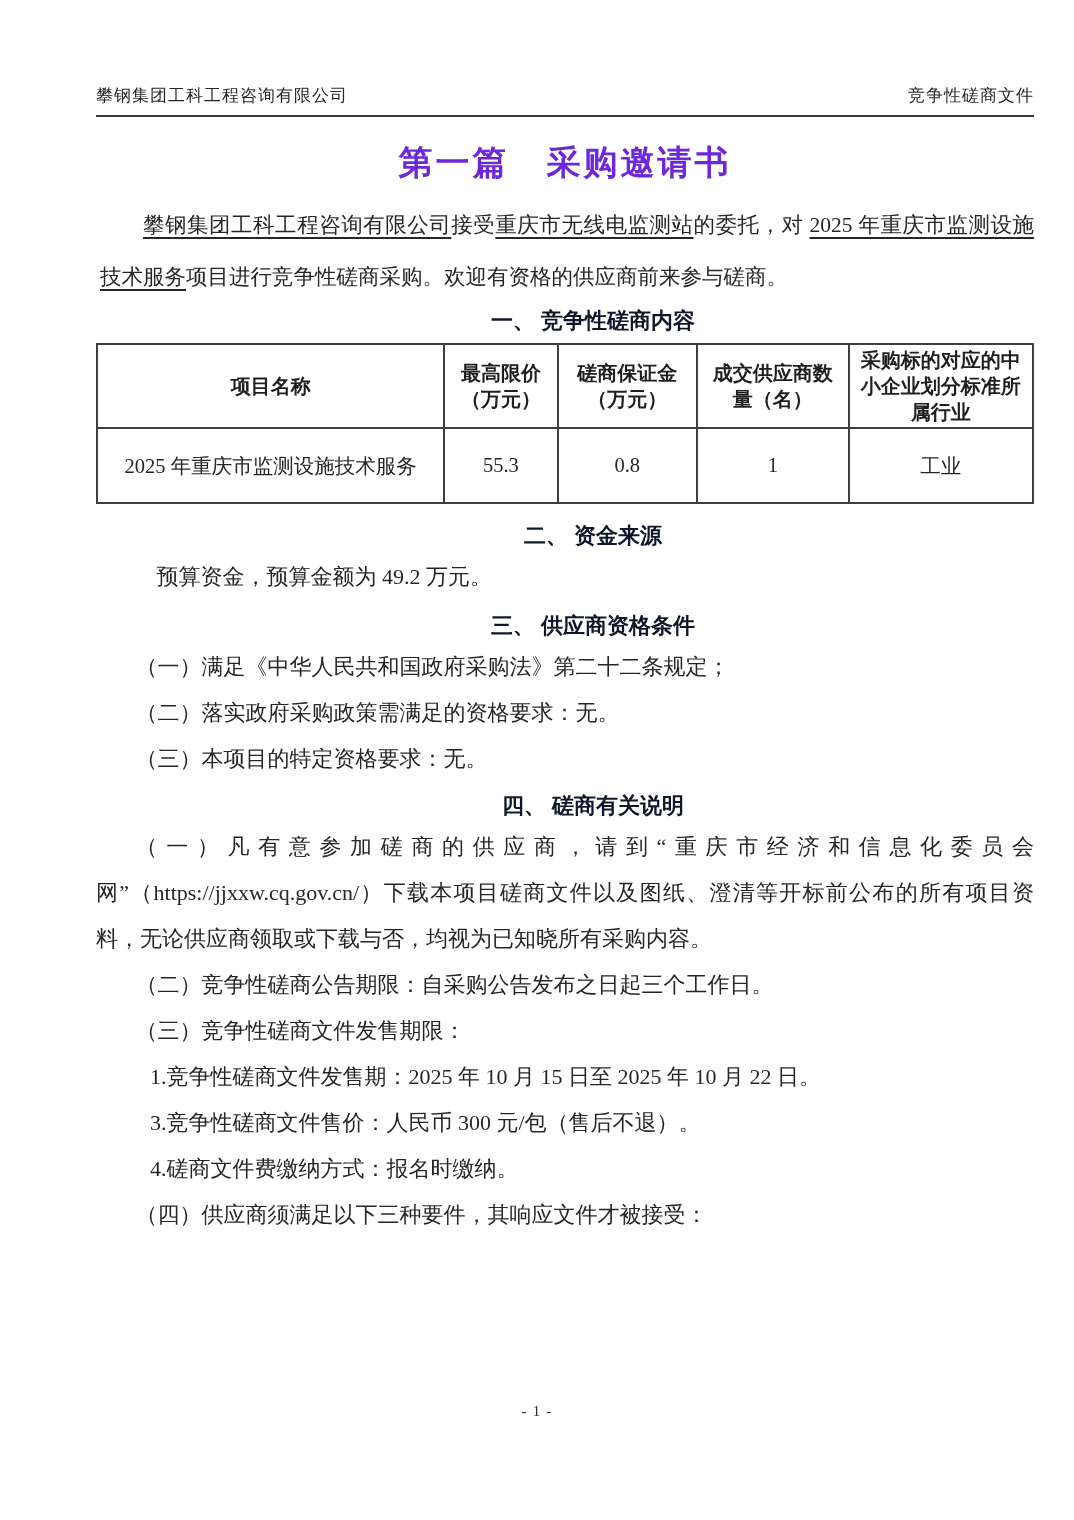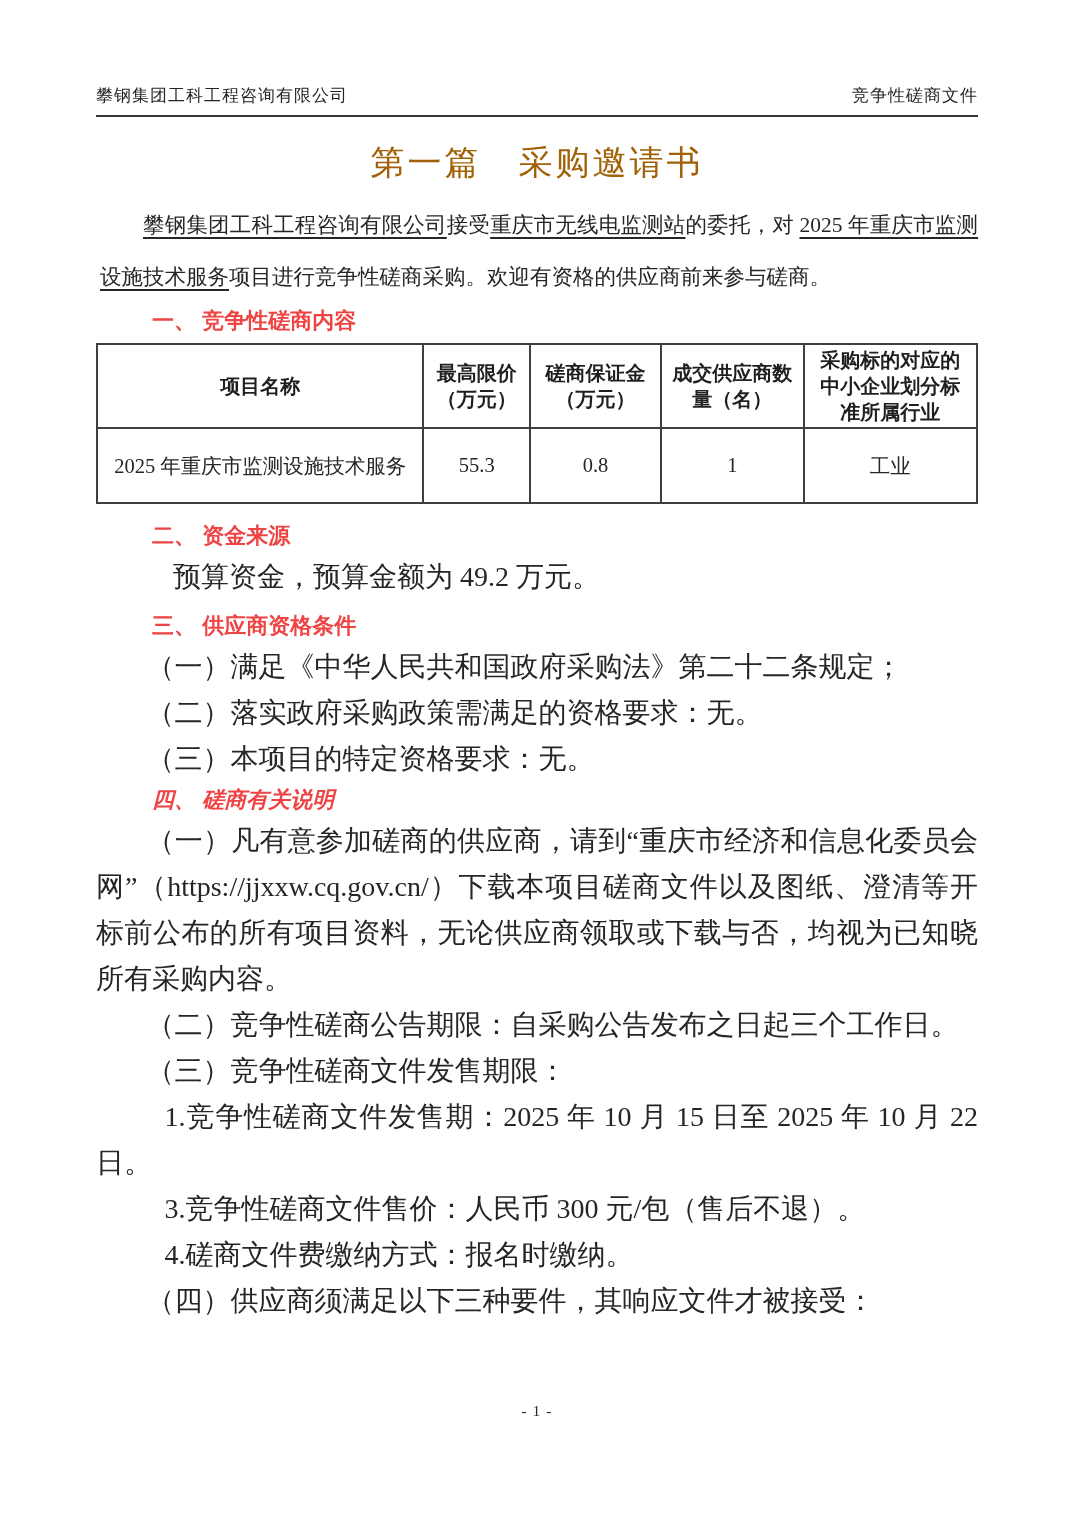--- a/index.html
+++ b/index.html
@@ -1,46 +1,46 @@
 <!DOCTYPE html>
 <html><head>
 <meta charset="utf-8">
 <style>
   html,body{margin:0;padding:0;background:#ffffff;}
   .page{
     width:1074px;height:1520px;box-sizing:border-box;
-    padding:86px 96px 0 96px;position:relative;background:#ffffff;
+    padding:86px 40px 0 96px;position:relative;background:#ffffff;
     color:#262626;font-family:"Liberation Serif","DejaVu Serif",serif;
     overflow:hidden;
   }
   .hdr{
     display:flex;justify-content:space-between;align-items:flex-end;
     font-size:17px;line-height:20px;letter-spacing:1px;
     padding-bottom:9px;border-bottom:2px solid #383838;
   }
   .doc-title{
     margin-top:22px;text-align:center;font-size:34px;line-height:48px;
-    letter-spacing:3px;font-weight:400;color:#a16207;
+    letter-spacing:3px;font-weight:700;color:#6d28d9;
   }
   .p-intro{
     margin:12px 0 0 4px;font-size:21.5px;line-height:52px;
     text-align:justify;text-justify:inter-character;text-indent:2em;
   }
   .u{text-decoration:underline;text-underline-offset:5px;text-decoration-thickness:1.5px;}
   .sec-h{
     margin:0;font-size:22px;font-weight:700;line-height:36px;
     font-family:"Liberation Sans","DejaVu Sans",sans-serif;
-    text-indent:2.55em;color:#ef4444;
+    text-indent:2.55em;color:#0f172a;text-align:center;
   }
   .mt-a{margin-top:4px;}   
   .mt-b{margin-top:14px;}  
   .mt-c{margin-top:8px;}   
-  .mt-d{font-style:italic;}   
+  .mt-d{margin-top:6px;}   
   .p{
-    margin:0;font-size:28px;line-height:46px;
+    margin:0;font-size:22px;line-height:46px;
     text-align:justify;text-justify:inter-character;
   }
   .ind-a{text-indent:1.8em;}   
   .ind-b{text-indent:2.45em;}  
   .ind-c{text-indent:2.75em;}  
   table.content{
     width:100%;border-collapse:collapse;table-layout:fixed;
   }
   table.content th,table.content td{
     border:2px solid #3f3f3f;text-align:center;vertical-align:middle;

